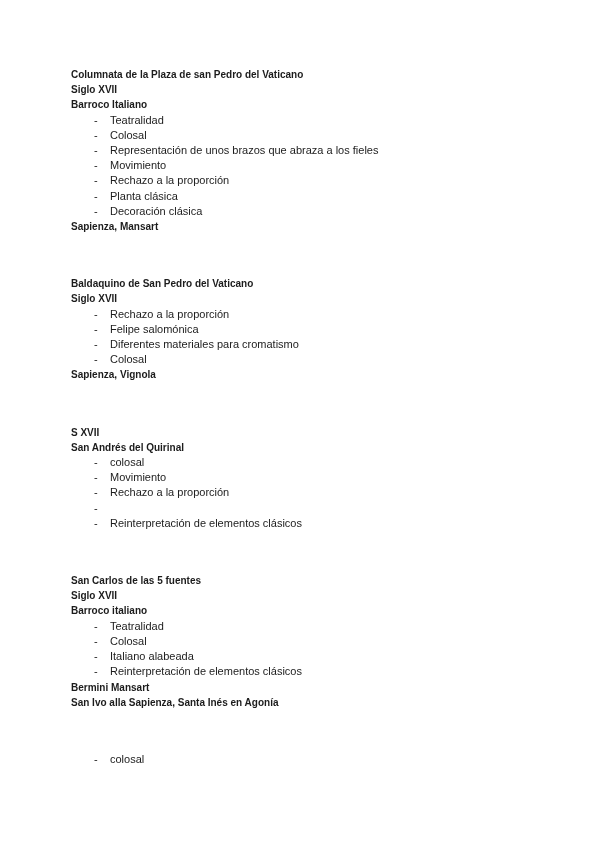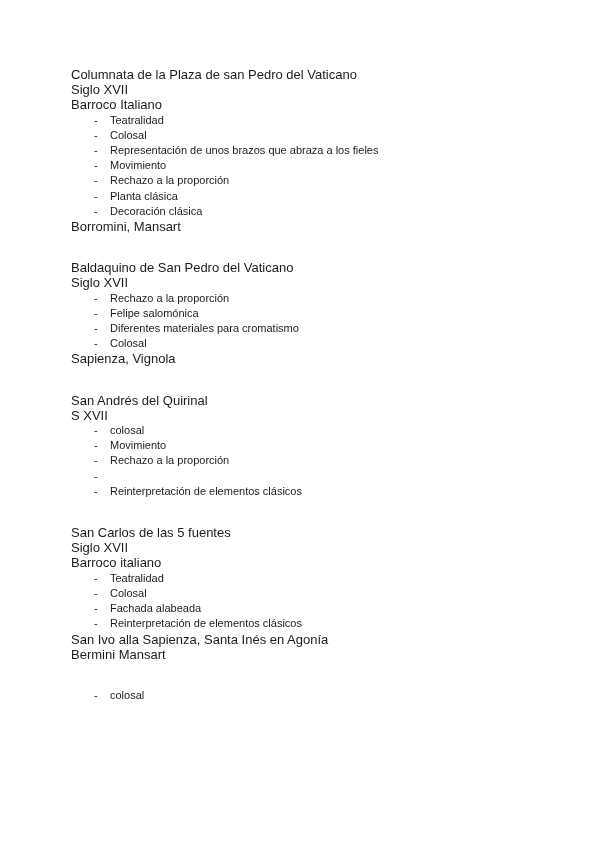--- a/index.html
+++ b/index.html
@@ -15,26 +15,27 @@
     color: #1c1c1c;
   }
   .page {
     box-sizing: border-box;
     width: 600px;
     height: 848px;
     padding: 67px 40px 0 71px;
     background: #ffffff;
   }
   .section + .section {
-    margin-top: 26px;
+    margin-top: 42px;
   }
   .line {
-    font-size: 13px;
+    font-size: 10px;
     line-height: 15.2px;
     white-space: nowrap;
+    font-weight: bold;
   }
   .bullet {
     display: flex;
     font-size: 11px;
     line-height: 15.2px;
     white-space: nowrap;
   }
   .dash {
     display: inline-block;
     margin-left: 23px;
@@ -72,21 +73,21 @@
           <span class="btext">Rechazo a la proporción</span>
         </div>
         <div class="bullet">
           <span class="dash">-</span>
           <span class="btext">Planta clásica</span>
         </div>
         <div class="bullet">
           <span class="dash">-</span>
           <span class="btext">Decoración clásica</span>
         </div>
-        <div class="line">Borromini, Mansart</div>
+        <div class="line">Sapienza, Mansart</div>
       </section>
       <section class="section">
         <div class="line">Baldaquino de San Pedro del Vaticano</div>
         <div class="line">Siglo XVII</div>
         <div class="bullet">
           <span class="dash">-</span>
           <span class="btext">Rechazo a la proporción</span>
         </div>
         <div class="bullet">
           <span class="dash">-</span>
@@ -96,22 +97,22 @@
           <span class="dash">-</span>
           <span class="btext">Diferentes materiales para cromatismo</span>
         </div>
         <div class="bullet">
           <span class="dash">-</span>
           <span class="btext">Colosal</span>
         </div>
         <div class="line">Sapienza, Vignola</div>
       </section>
       <section class="section">
+        <div class="line">S XVII</div>
         <div class="line">San Andrés del Quirinal</div>
-        <div class="line">S XVII</div>
         <div class="bullet">
           <span class="dash">-</span>
           <span class="btext">colosal</span>
         </div>
         <div class="bullet">
           <span class="dash">-</span>
           <span class="btext">Movimiento</span>
         </div>
         <div class="bullet">
           <span class="dash">-</span>
@@ -132,28 +133,28 @@
         <div class="bullet">
           <span class="dash">-</span>
           <span class="btext">Teatralidad</span>
         </div>
         <div class="bullet">
           <span class="dash">-</span>
           <span class="btext">Colosal</span>
         </div>
         <div class="bullet">
           <span class="dash">-</span>
-          <span class="btext">Fachada alabeada</span>
+          <span class="btext">Italiano alabeada</span>
         </div>
         <div class="bullet">
           <span class="dash">-</span>
           <span class="btext">Reinterpretación de elementos clásicos</span>
         </div>
+        <div class="line">Bermini Mansart</div>
         <div class="line">San Ivo alla Sapienza, Santa Inés en Agonía</div>
-        <div class="line">Bermini Mansart</div>
       </section>
       <section class="section">
         <div class="bullet">
           <span class="dash">-</span>
           <span class="btext">colosal</span>
         </div>
       </section>
     </div>
 </main>
 

